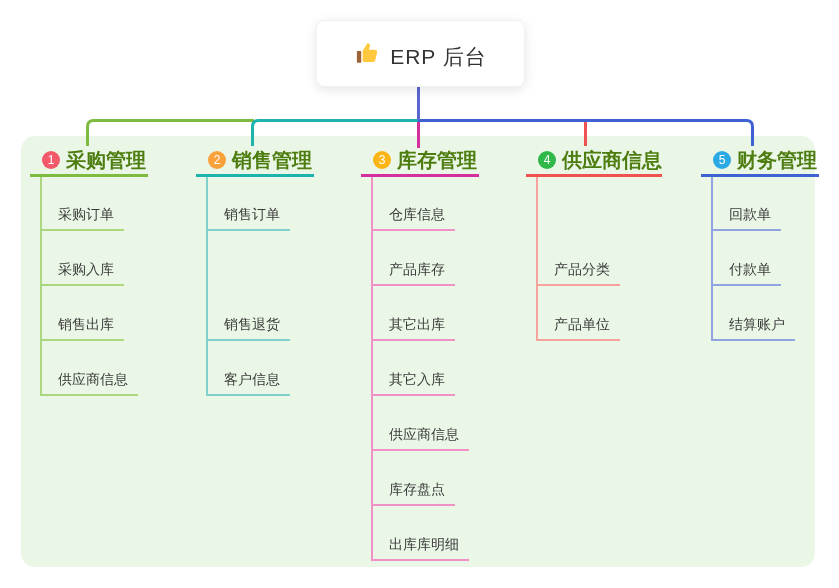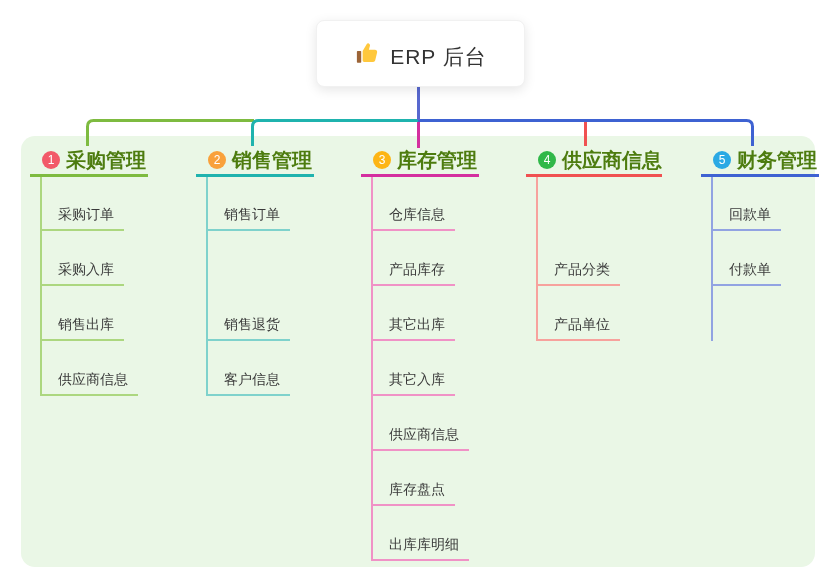--- a/index.html
+++ b/index.html
@@ -129,15 +129,16 @@
   </div>
 
   <div class="branch b5" style="--main: #3E62D2; --light: #92A3E2; --badge: #2BA9E4;">
     <div class="branch-header">
       <span class="badge">5</span>
       <span class="branch-label">财务管理</span>
     </div>
     <div class="vline" style="height:164px"></div>
     <div class="child" style="top:57px">回款单</div>
     <div class="child" style="top:112px">付款单</div>
+    <div class="child" style="top:167px">结算账户</div>
   </div>
 
 </div>
 
 </body></html>

